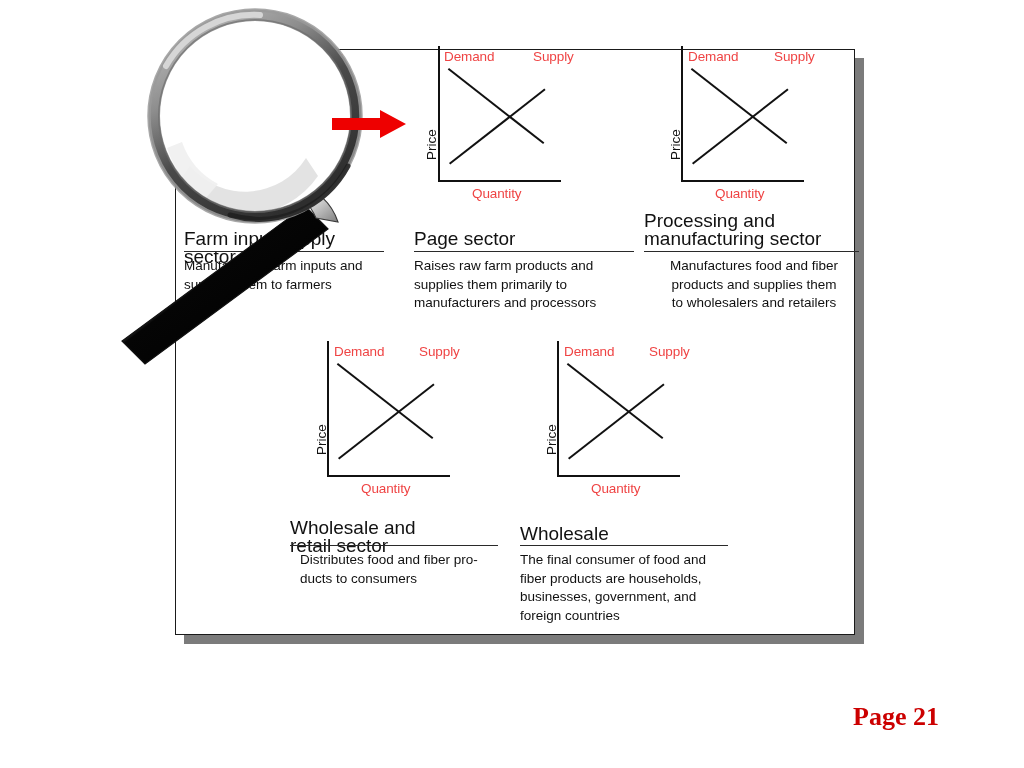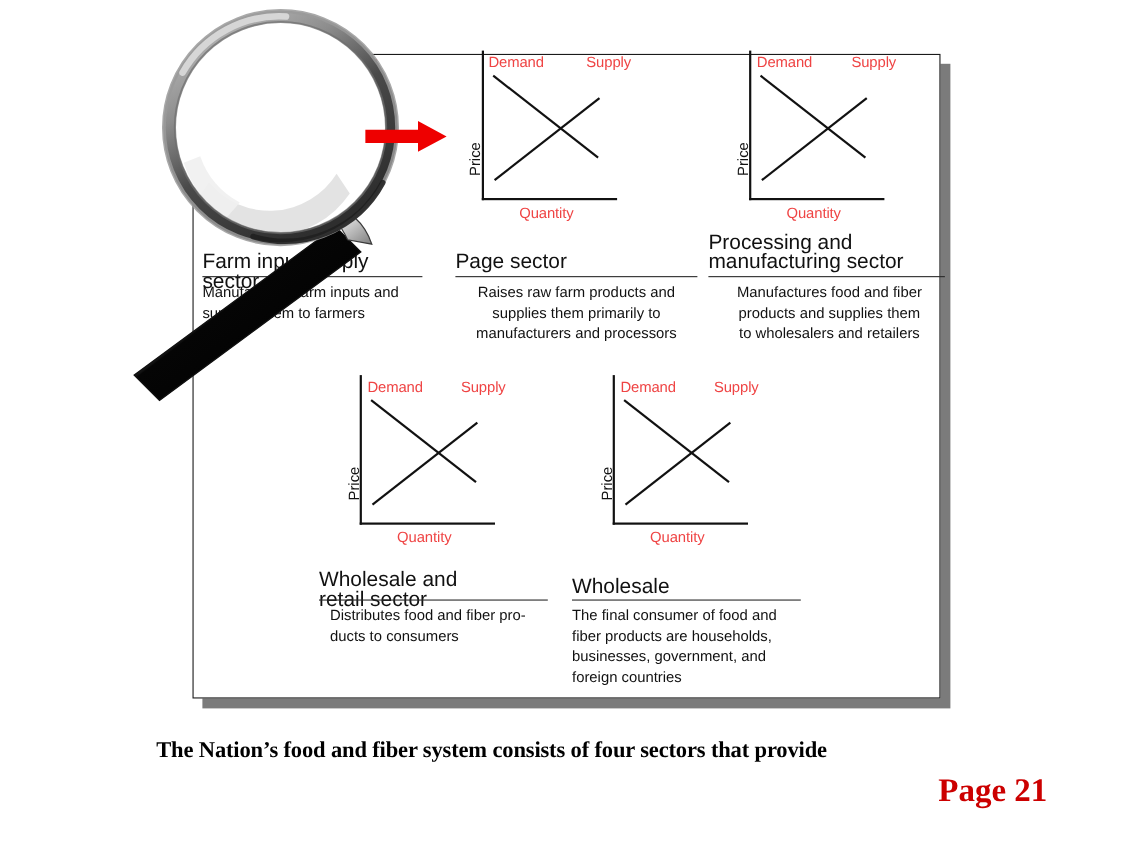--- a/index.html
+++ b/index.html
@@ -120,21 +120,21 @@
     line-height: 28px;
     color: #000;
     letter-spacing: -0.15px;
   }
   #page-number {
     position: absolute;
     left: 853px;
     top: 702px;
     font-family: "Liberation Serif", serif;
     font-weight: bold;
-    font-size: 30px;
+    font-size: 26px;
     color: #cc0000;
   }
 </style>
 </head>
 <body>
 
 <div id="diagram-card-shadow"></div>
 
 <div id="diagram-card">
 
@@ -163,21 +163,21 @@
       <div class="lbl" style="left:109px; top:-1px;">Supply</div>
       <div class="lbl-price" style="left:0px; top:110px;">Price</div>
       <div class="axis-y" style="left:14px; top:-4px; width:2.4px; height:136px;"></div>
       <div class="axis-x" style="left:14px; top:130px; width:123px; height:2.4px;"></div>
       <div class="curve" style="left:25px; top:18px; width:121px; transform:rotate(38deg);"></div>
       <div class="curve" style="left:25px; top:113px; width:121px; transform:rotate(-38deg);"></div>
       <div class="lbl" style="left:48px; top:136px;">Quantity</div>
     </div>
     <div class="sector-title" style="left:-10px; top:180px; width:220px;">Page sector</div>
     <div class="sector-rule" style="left:-10px; top:201px; width:220px;"></div>
-    <div class="sector-desc" style="left:-10px; top:207px; width:220px;text-align:center;">Raises raw farm products and
+    <div class="sector-desc" style="left:-10px; top:207px; width:220px;">Raises raw farm products and
 supplies them primarily to
 manufacturers and processors</div>
   </div>
 
   <div class="sector" style="left:480px; top:0px;">
     <div class="chart" style="position:absolute; left:0; top:0; width:148px; height:150px;">
       <div class="lbl" style="left:32px; top:-1px;">Demand</div>
       <div class="lbl" style="left:118px; top:-1px;">Supply</div>
       <div class="lbl-price" style="left:12px; top:110px;">Price</div>
       <div class="axis-y" style="left:25px; top:-4px; width:2.4px; height:136px;"></div>
@@ -280,16 +280,15 @@
   </svg>
 </div>
 
 <div class="arrow-red">
   <svg width="76" height="30" viewBox="0 0 76 30">
     <path d="M 0,9 L 48,9 L 48,1 L 74,15 L 48,29 L 48,21 L 0,21 Z" fill="#ee0000"></path>
   </svg>
 </div>
 
 <div id="caption">
-  <div>The Nation’s food and fiber system consists of four sectors that provide</div>
 </div>
 
 <div id="page-number">Page 21</div>
 
 </body></html>

